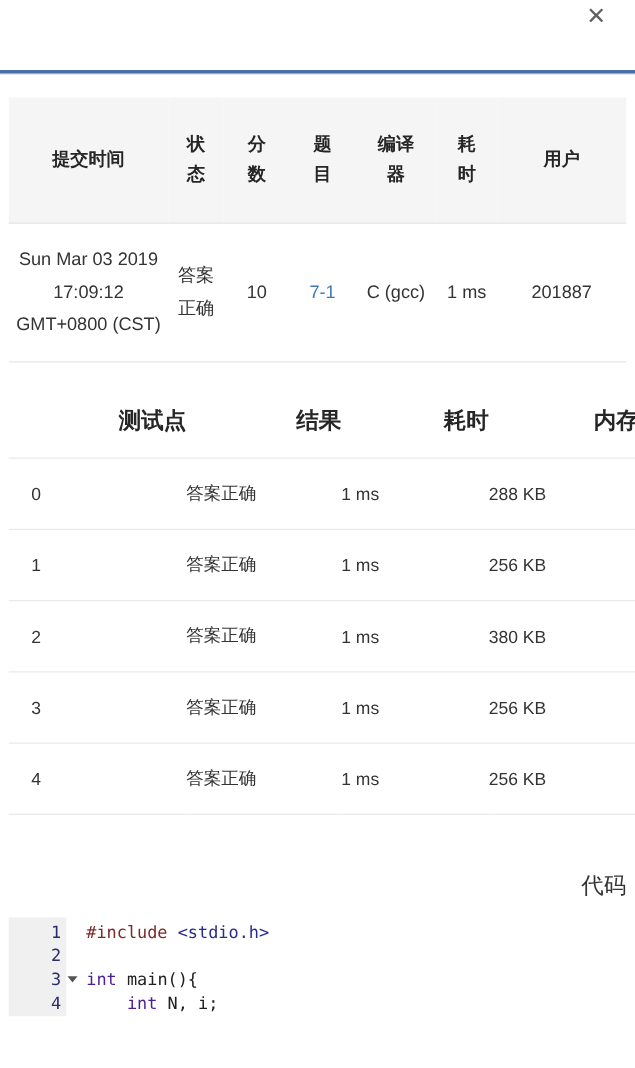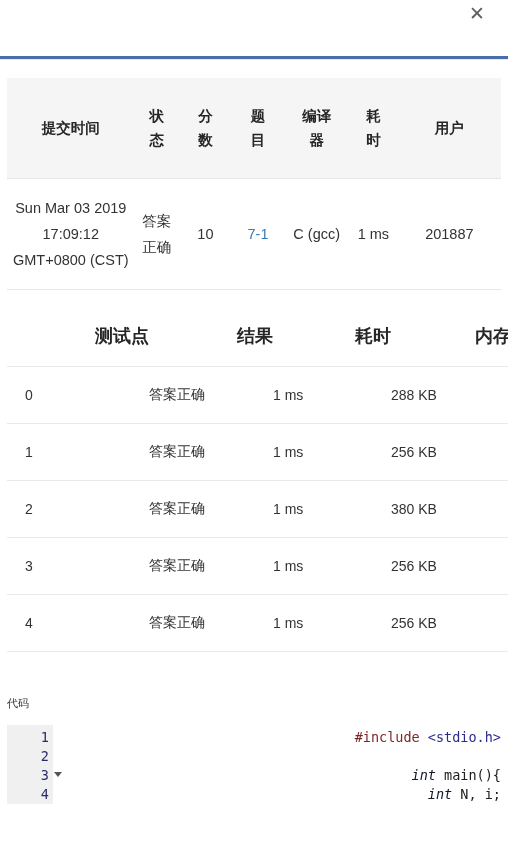--- a/index.html
+++ b/index.html
@@ -148,24 +148,25 @@
     text-align: left;
     padding: 19px 0;
     border-top: 1px solid #e9e9e9;
   }
   table.tp-table tbody td.tp-id { padding-left: 18px; }
   table.tp-table tbody tr:last-child td { border-bottom: 1px solid #e9e9e9; }
 
   
   .code-section { margin-top: 44px; }
   .code-label {
-    font-size: 11px;
+    font-size: 18px;
     color: #333333;
     padding-left: 0px;
     margin-bottom: 14px;
+    text-align: right;
   }
   .code-editor {
     display: flex;
     font-family: "DejaVu Sans Mono", "Liberation Mono", monospace;
     font-size: 13.5px;
     line-height: 19px;
     background: #ffffff;
   }
   .gutter {
     background: #f0f0f0;
@@ -190,26 +191,25 @@
     width: 0; height: 0;
     border-left: 4px solid transparent;
     border-right: 4px solid transparent;
     border-top: 5px solid #555555;
   }
   .code-lines {
     padding: 3px 0 0 16px;
     flex: 1 1 auto;
     white-space: pre;
     overflow: hidden;
-    text-align: right;
   }
   .code-lines .cl { height: 19px; }
   .tok-pre  { color: #7d2727; }
   .tok-inc  { color: #2b2b8f; }
-  .tok-kw   { color: #0f172a; font-style: italic; }
+  .tok-kw   { color: #4c1d95; }
   .tok-pln  { color: #202020; }
 </style>
 </head>
 <body>
 
 <div class="modal-header">
   <div class="close-btn">✕</div>
 </div>
 <div class="header-rule"></div>
 <div class="header-rule-soft"></div>

